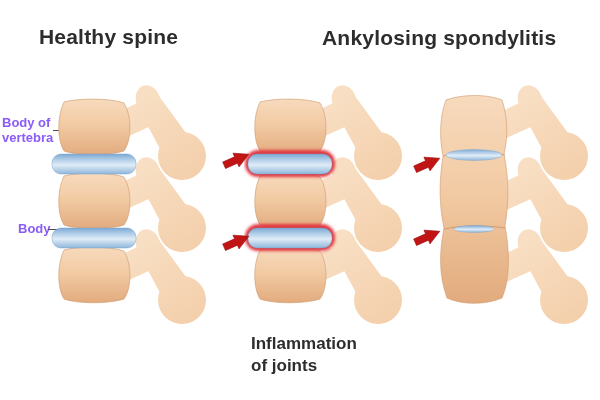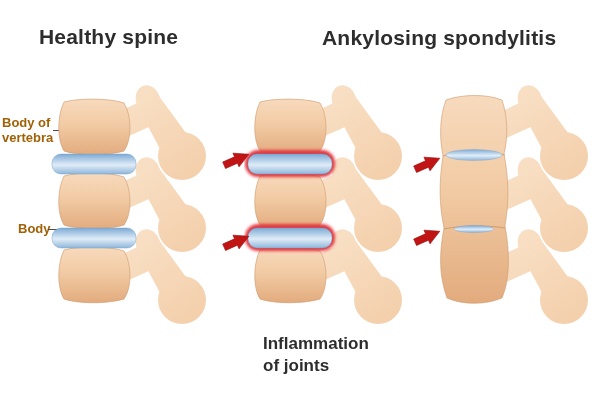--- a/index.html
+++ b/index.html
@@ -3,28 +3,28 @@
 <meta charset="utf-8">
 <style>
   html,body{margin:0;padding:0;background:#fff;}
   .canvas{
     position:relative;width:600px;height:392px;background:#ffffff;
     font-family:"Liberation Sans",sans-serif;color:#2f2f2f;overflow:hidden;
   }
   .title{position:absolute;font-size:21px;font-weight:700;letter-spacing:0.2px;color:#2d2d2d;white-space:nowrap;}
   .title-left{left:39px;top:25px;}
   .title-right{left:286px;top:26px;margin-left:36px;}
-  .anno{position:absolute;font-size:13px;font-weight:700;color:#a16207;line-height:15px;}
+  .anno{position:absolute;font-size:13px;font-weight:700;color:#8b5cf6;line-height:15px;}
   .anno-body{left:2px;top:115px;}
   .anno-disc{left:18px;top:221px;}
   .pointer{position:absolute;height:1.3px;background:#4a4a4a;}
   .pointer-body{left:53px;top:130px;width:31px;}
   .pointer-disc{left:48px;top:229px;width:37px;}
   .caption{position:absolute;font-size:17px;font-weight:700;color:#2d2d2d;line-height:22px;white-space:nowrap;}
-  .caption-inflammation{left:263px;top:333px;}
+  .caption-inflammation{left:251px;top:333px;}
   .caption-fusion{left:429px;top:333px;}
   .caption div{display:block;}
   .spine{position:absolute;width:175px;height:245px;}
   .spine-healthy{left:48px;top:84px;}
   .spine-inflamed{left:244px;top:84px;}
   .spine-fused{left:430px;top:84px;}
   .arrow{position:absolute;width:30px;height:26px;}
   .arrow-m1{left:222px;top:147px;}
   .arrow-m2{left:222px;top:229px;}
   .arrow-r1{left:413px;top:151px;}

